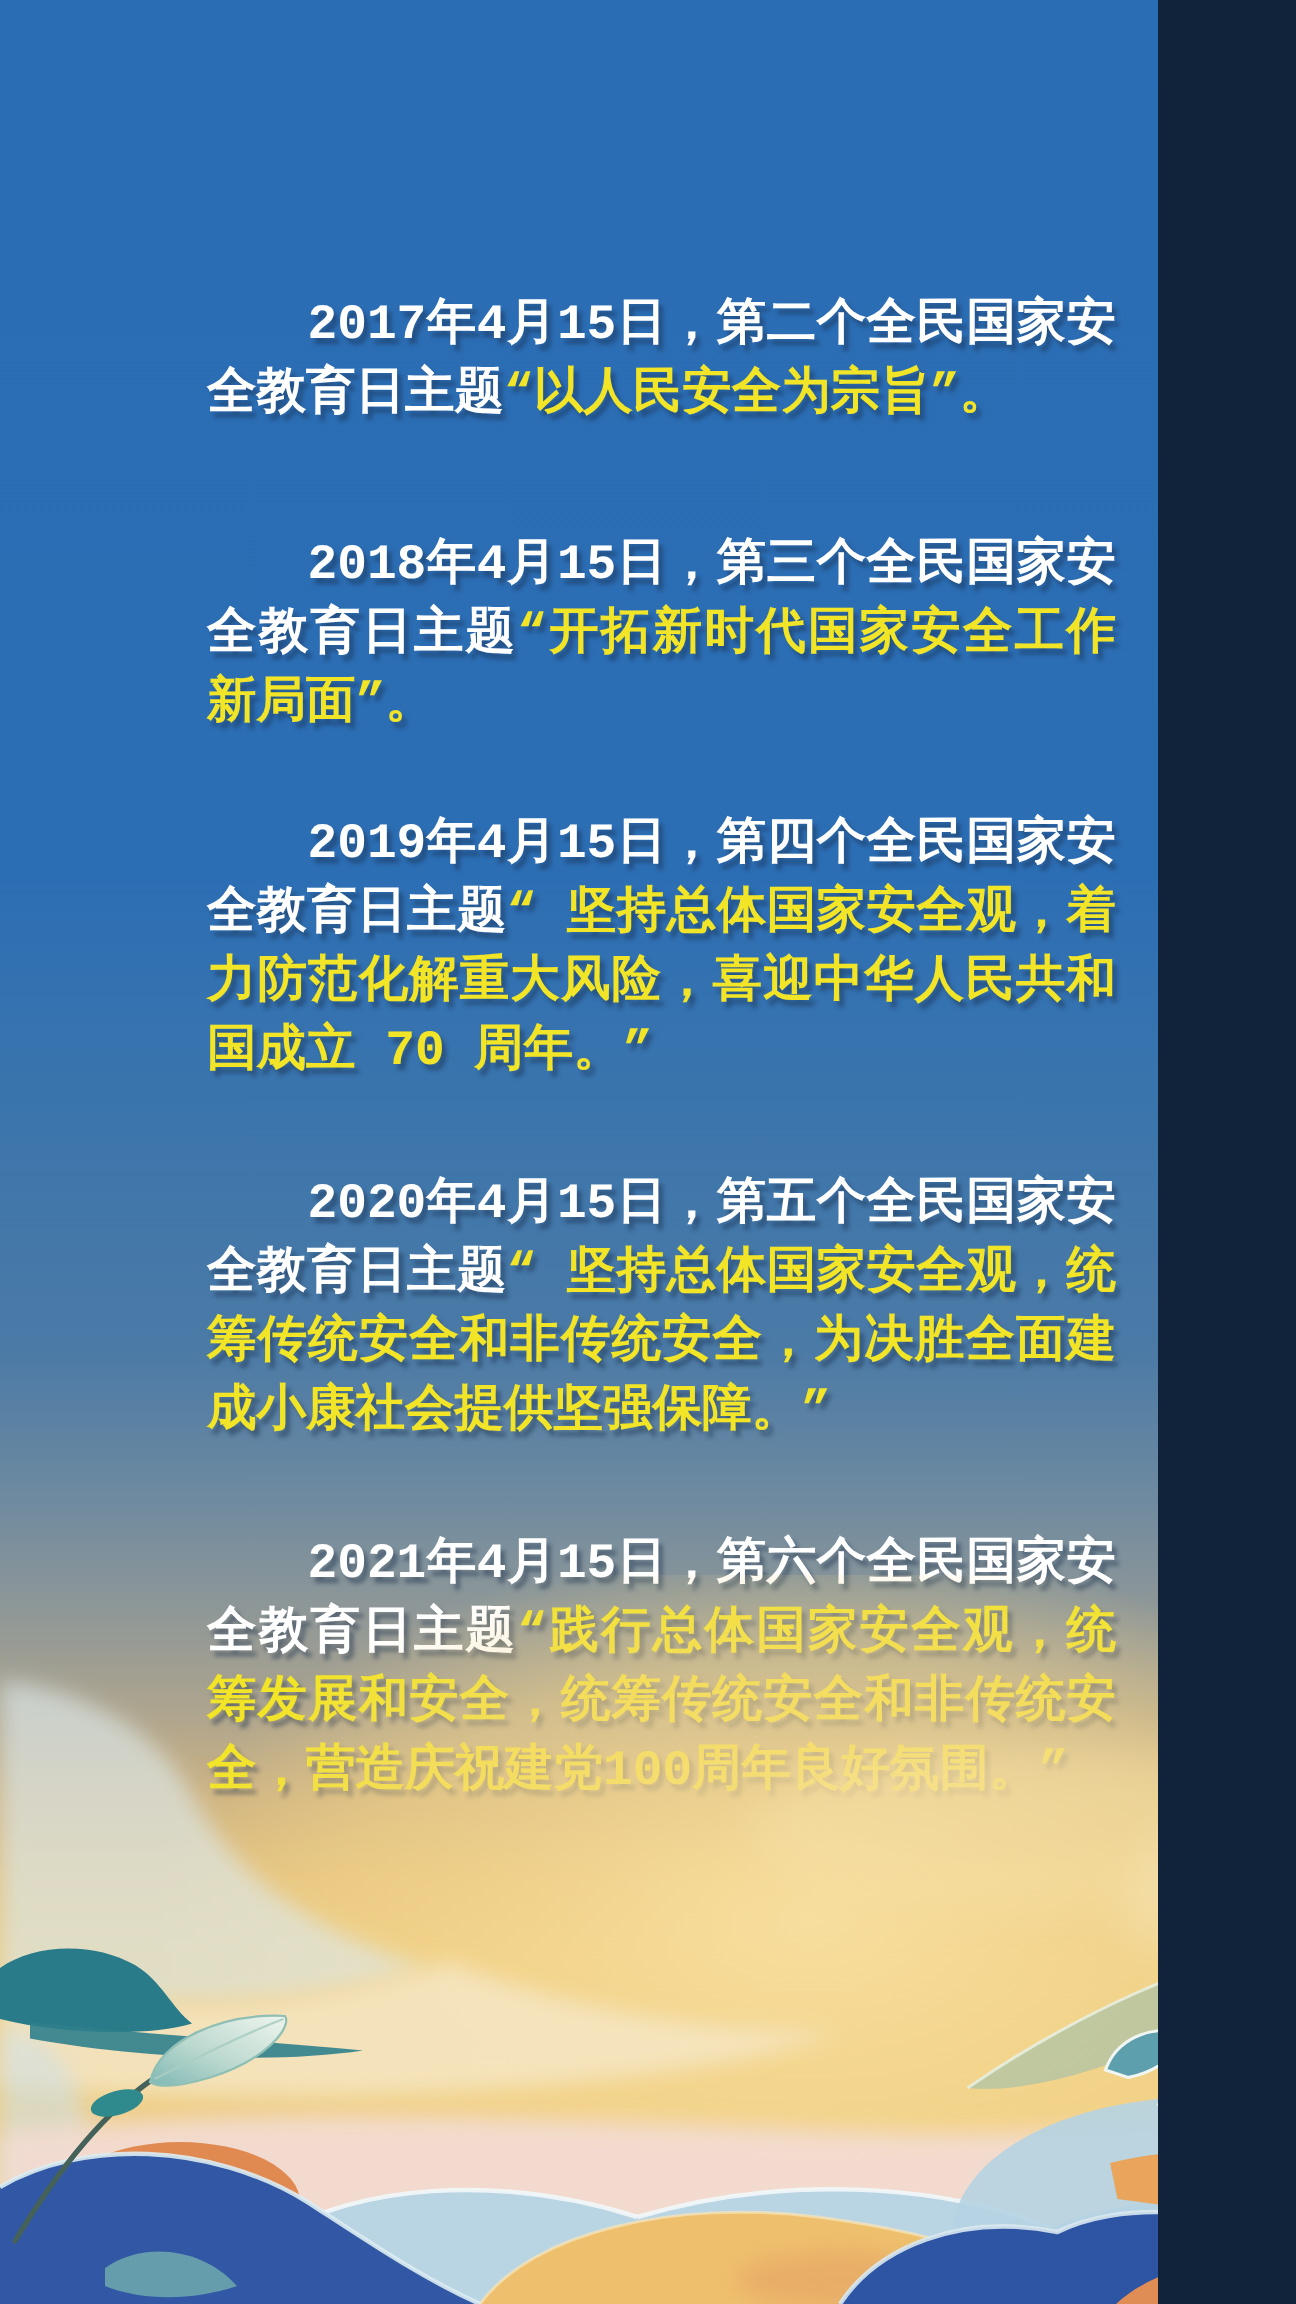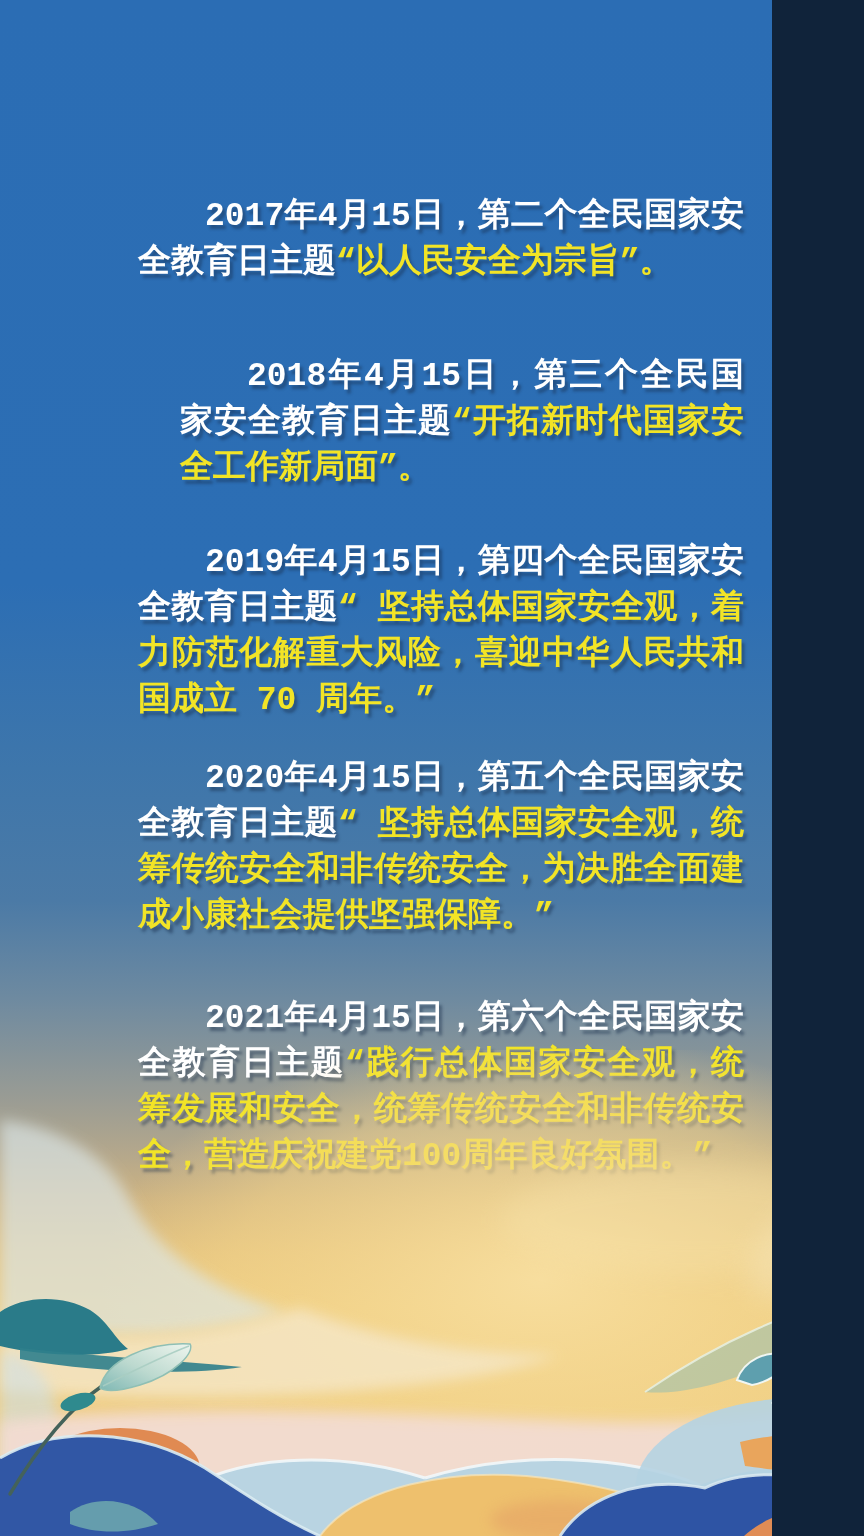--- a/index.html
+++ b/index.html
@@ -30,23 +30,23 @@
     margin:0;
     font-size:33px;
     line-height:46px;
     font-weight:700;
     color:#ffffff;
     text-align:justify;
     text-indent:67px;
     text-shadow:3px 4px 3px rgba(23,42,72,.45);
   }
   .entry .theme{color:#f2e426;}
-  .entry.e2{margin-top:68px;margin-left:42px;}
+  .entry.e2{margin-top:68px;}
   .entry.e3{margin-top:48px;}
-  .entry.e4{margin-top:32px;}
+  .entry.e4{margin-top:56px;}
   .entry.e5{margin-top:56px;}
   .landscape{
     position:absolute;left:0;bottom:0;
     width:864px;height:486px;display:block;
   }
 </style>
 </head>
 <body>
 
 <div class="poster">

